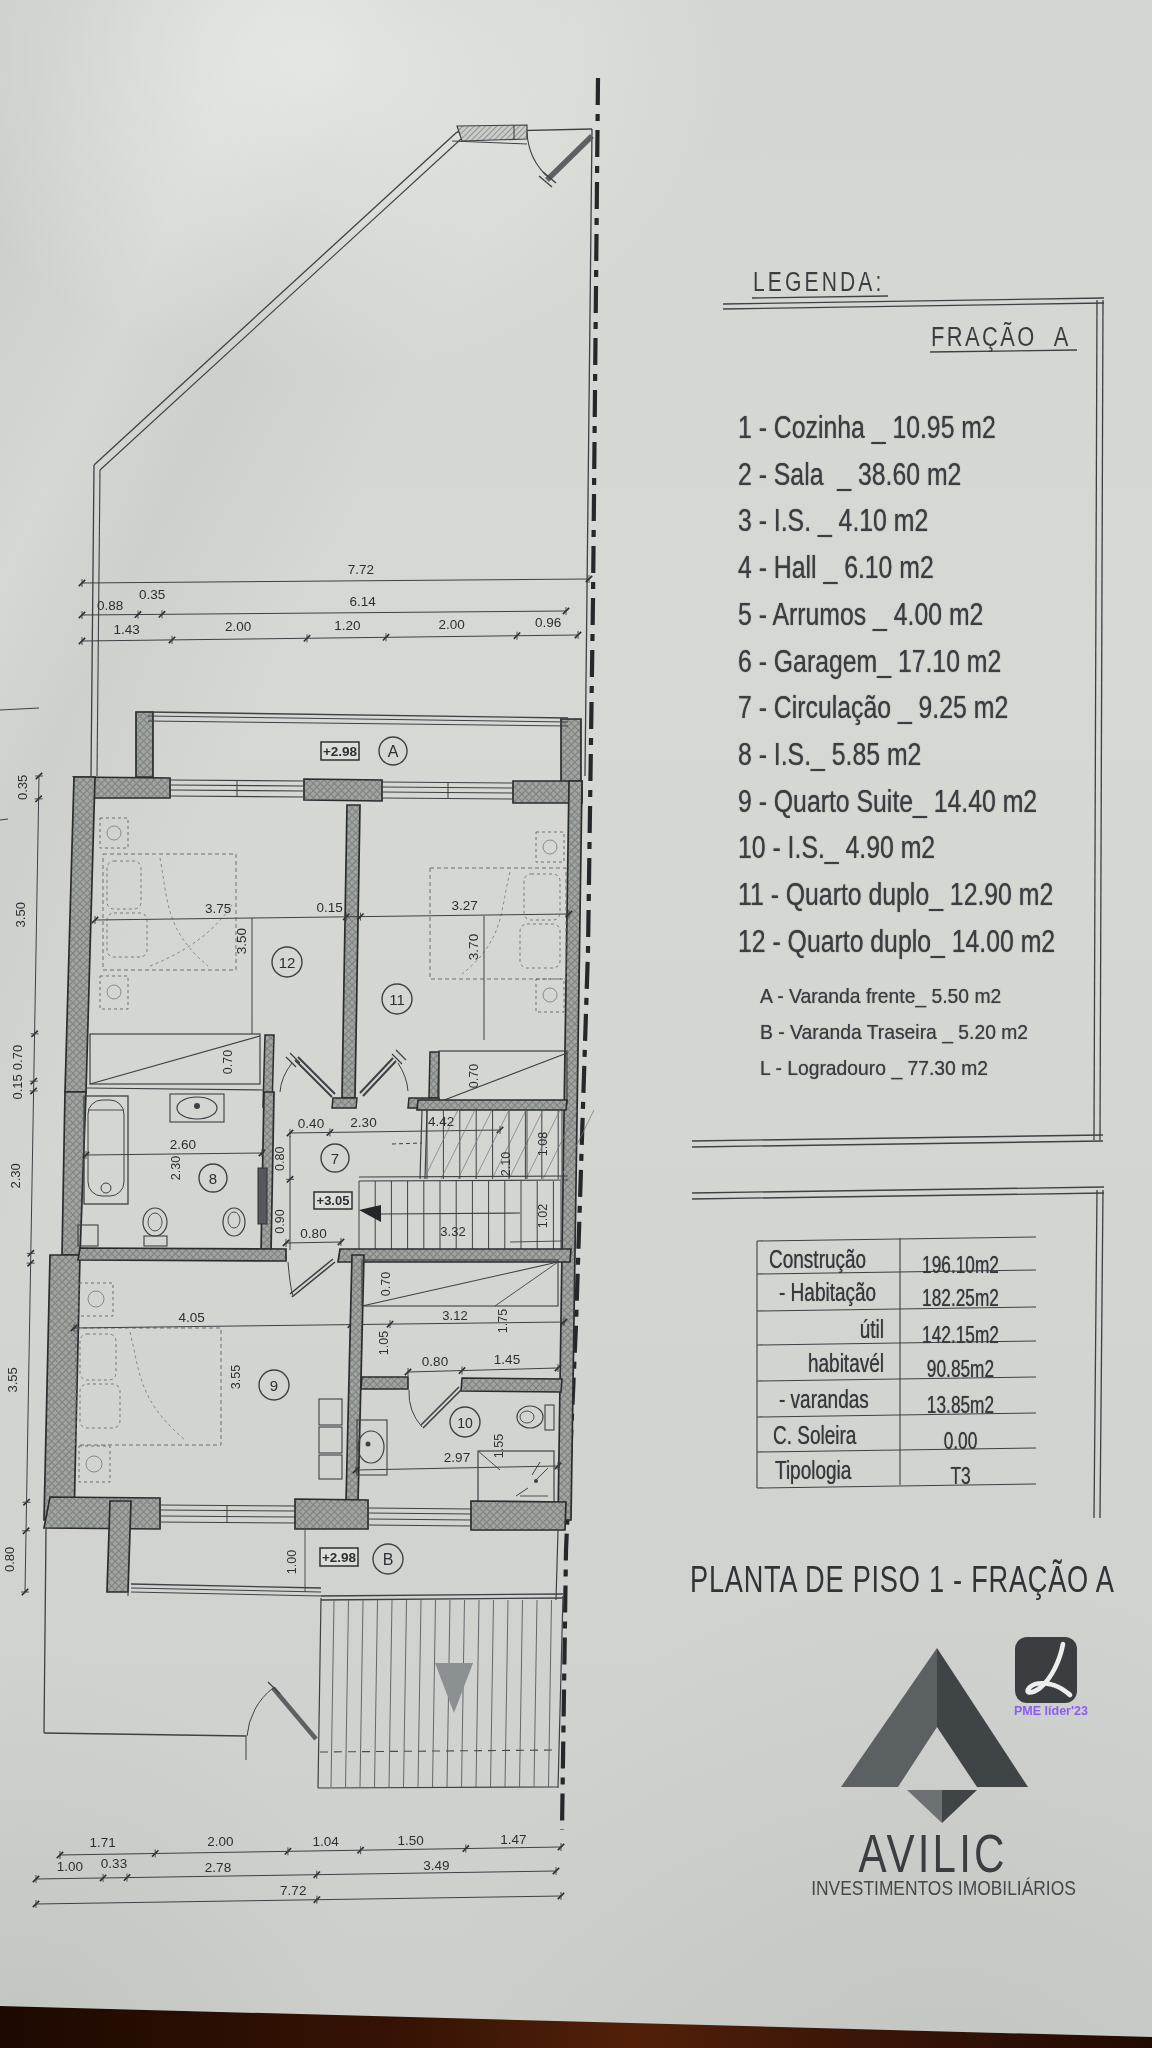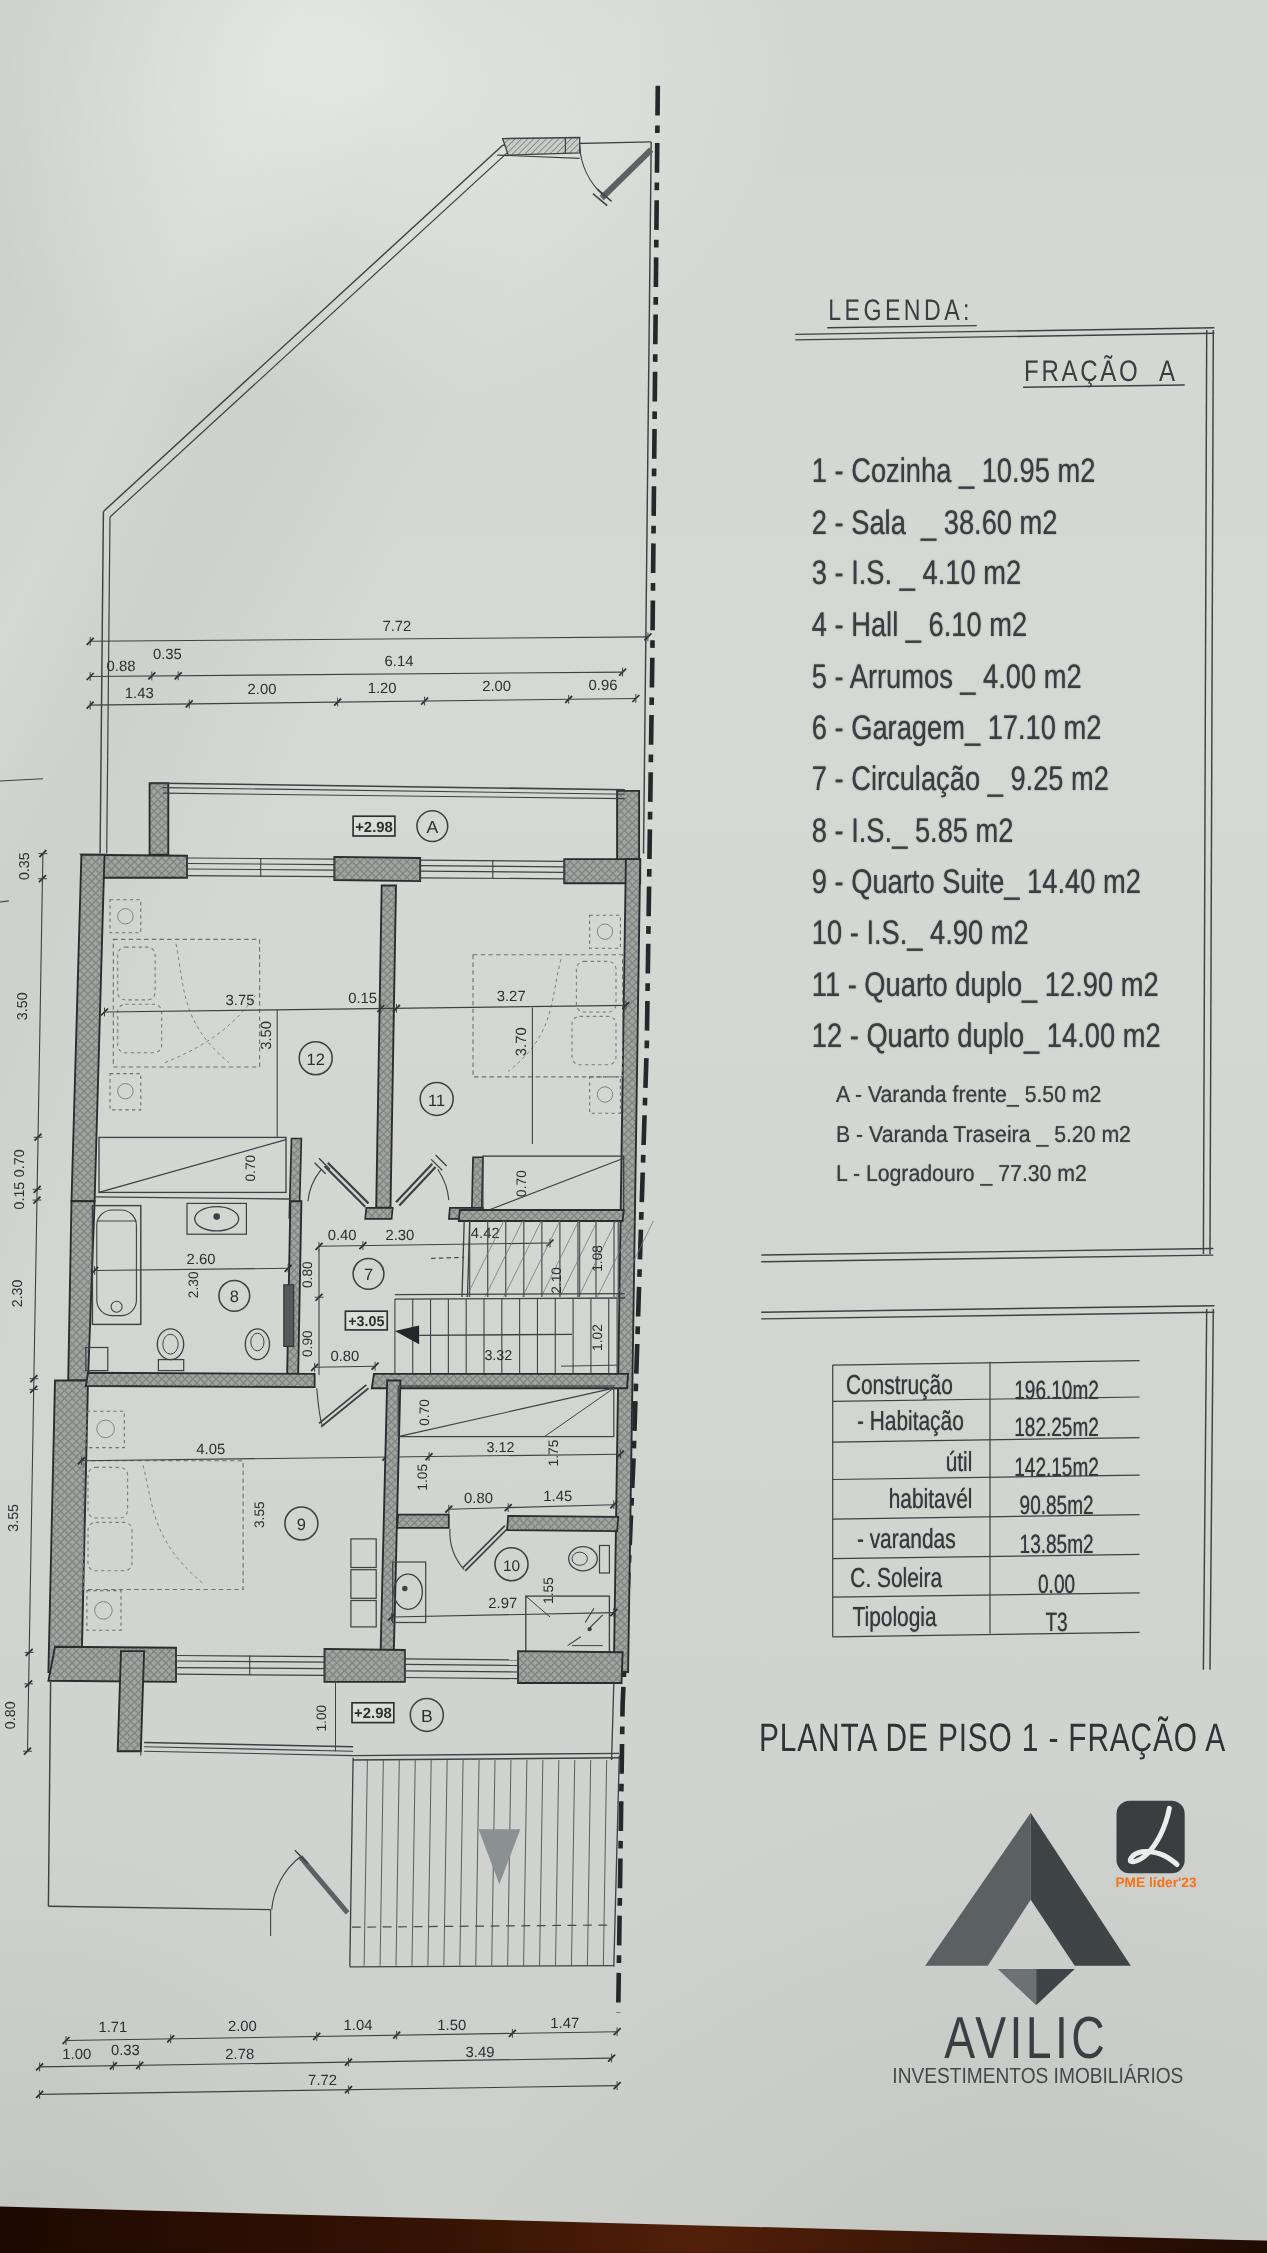--- a/index.html
+++ b/index.html
@@ -800,13 +800,13 @@
 
 <div class="tl" style="left:775px;top:1456px">Tipologia</div>
 <div class="tv" style="top:1462px">T3</div>
 
 <div style="position:absolute;left:690px;top:1559px;font-size:36px;color:#303437;letter-spacing:1px;white-space:nowrap;transform:scaleX(0.755);transform-origin:left top">PLANTA DE PISO 1 - FRAÇÃO A</div>
 
 <div style="position:absolute;left:793px;top:1822px;width:280px;text-align:center;font-size:54px;color:#3a3e41;letter-spacing:4px;transform:scale(0.78,1.0);transform-origin:center top">AVILIC</div>
 
 <div style="position:absolute;left:793px;top:1877px;width:280px;text-align:center;font-size:20px;color:#44484b;letter-spacing:0px;white-space:nowrap;transform:scaleX(0.87);transform-origin:center top">INVESTIMENTOS IMOBILIÁRIOS</div>
 
-<div style="position:absolute;left:1014px;top:1704px;font-size:12.5px;font-weight:700;color:#f97316;letter-spacing:0px">PME líder'23</div>
+<div style="position:absolute;left:1014px;top:1704px;font-size:12.5px;font-weight:700;color:#8b5cf6;letter-spacing:0px">PME líder'23</div>
 
 </body></html>

